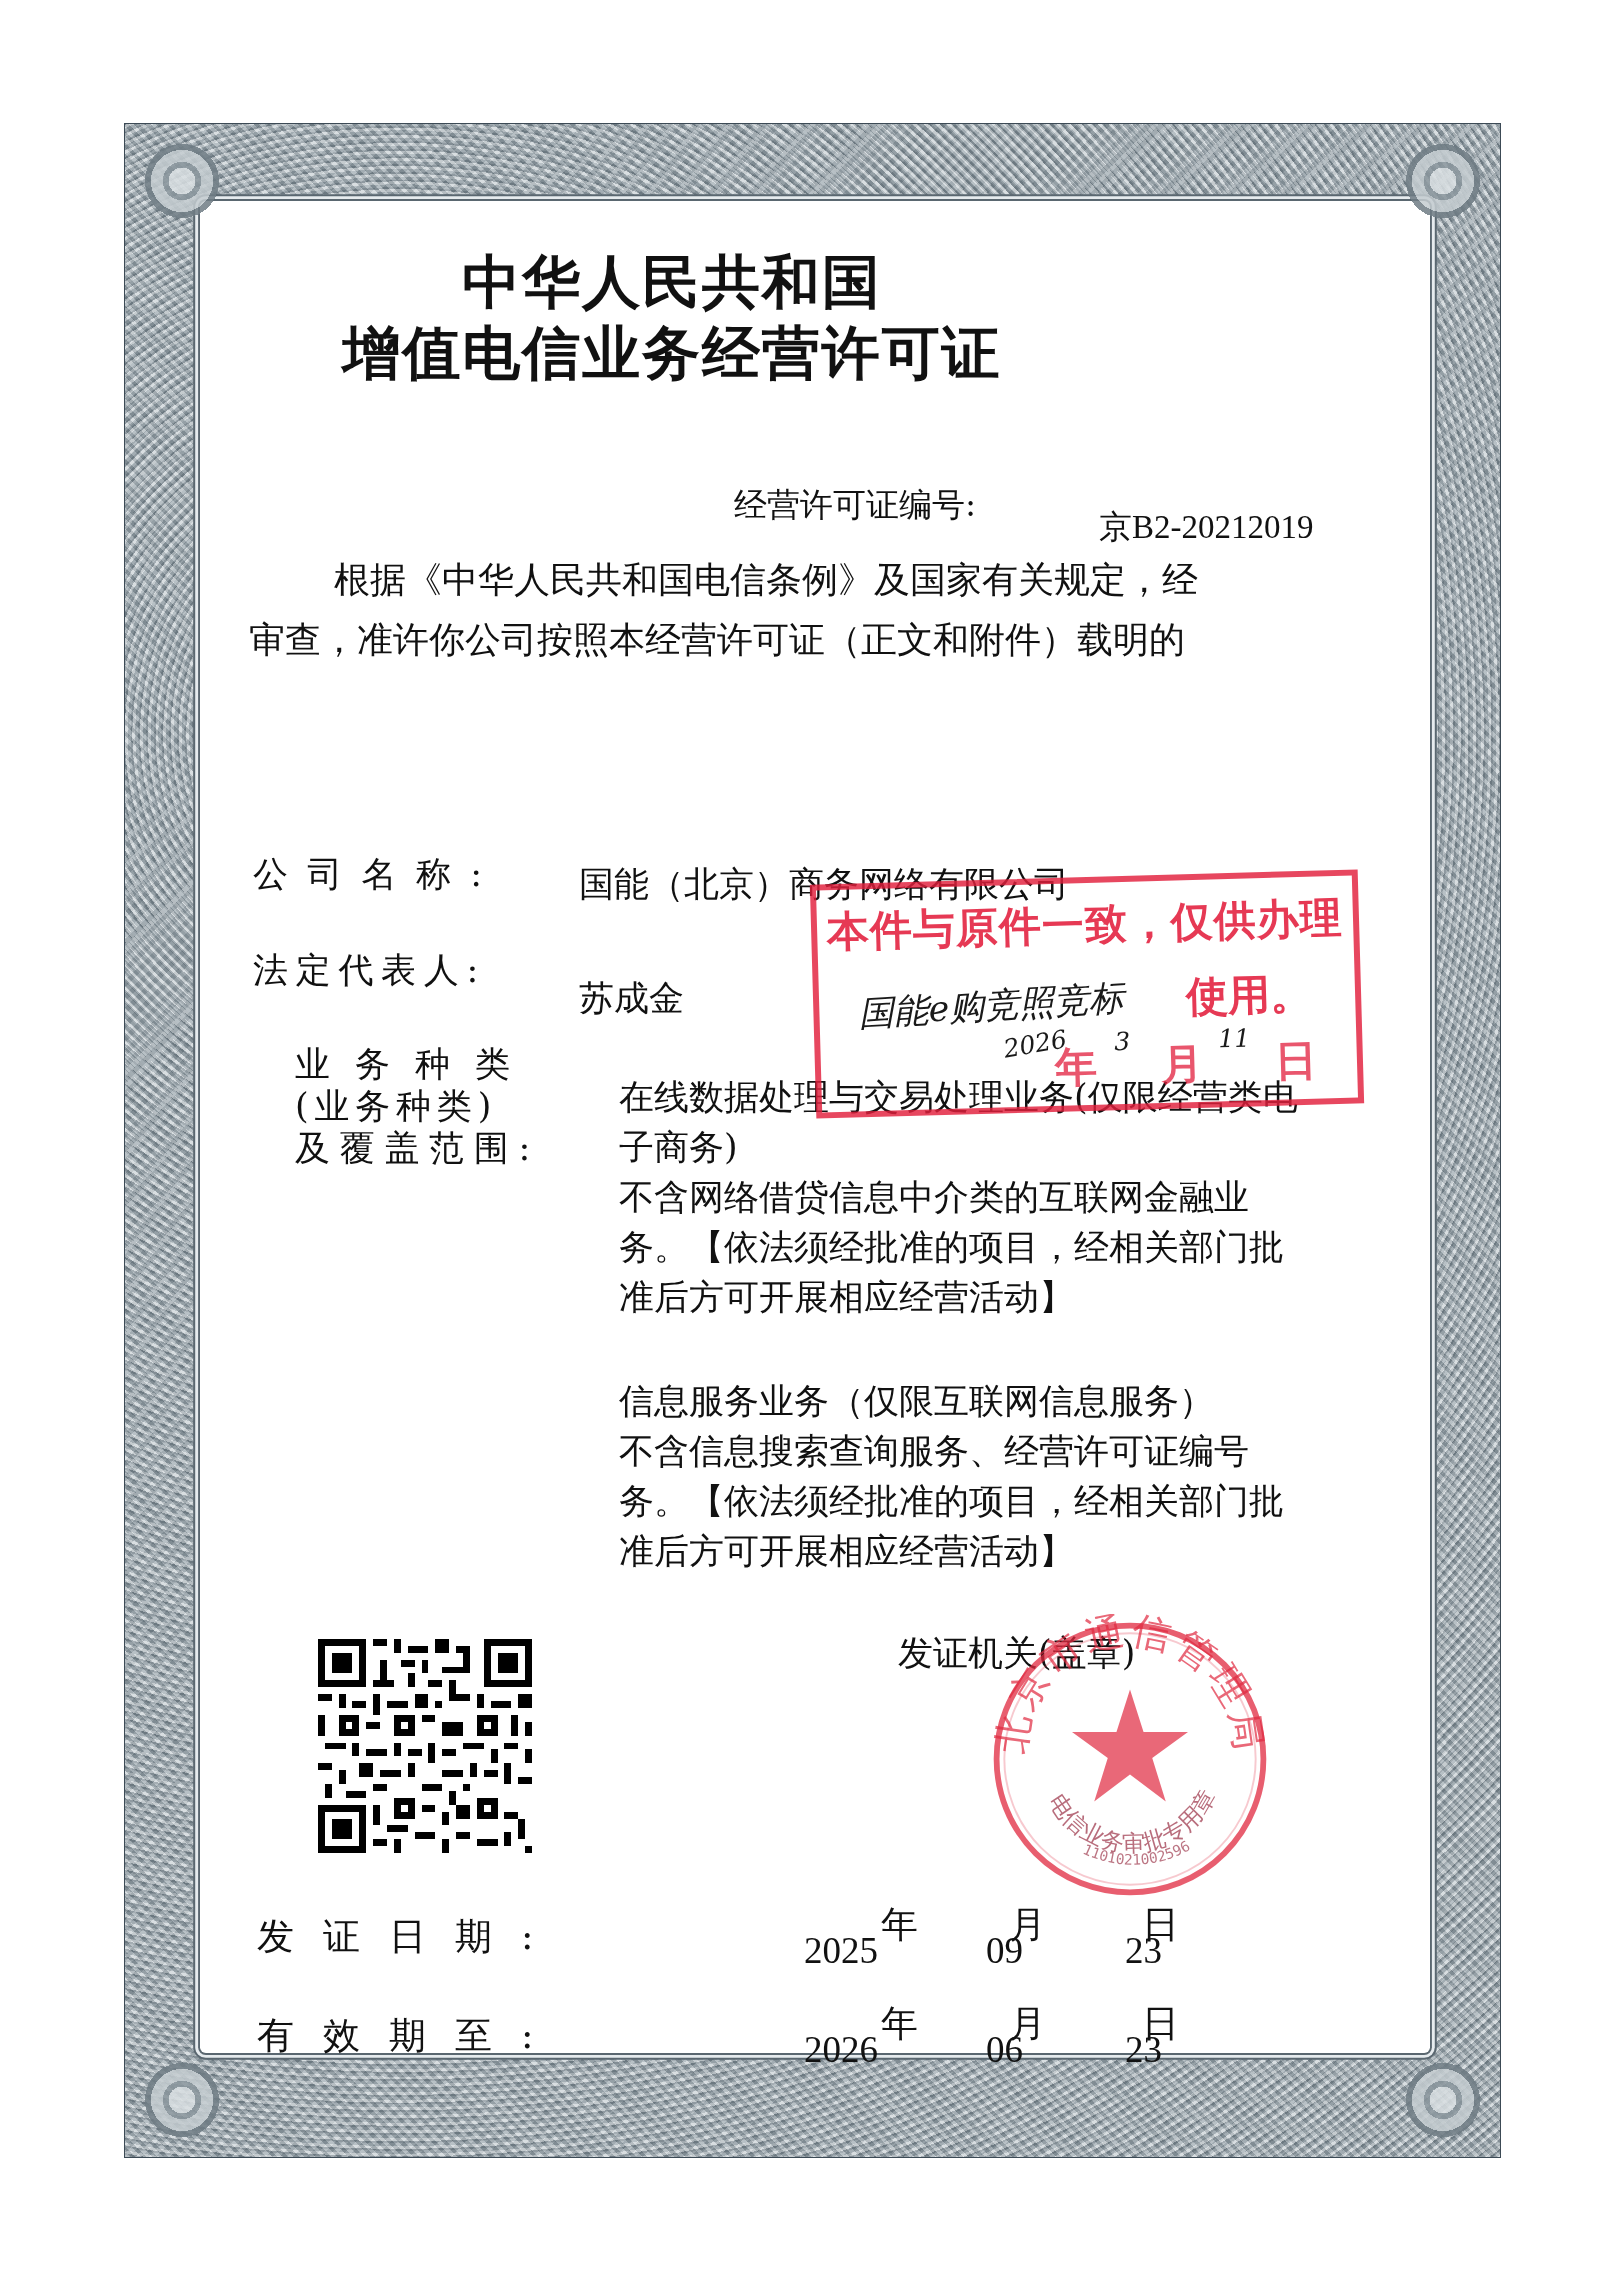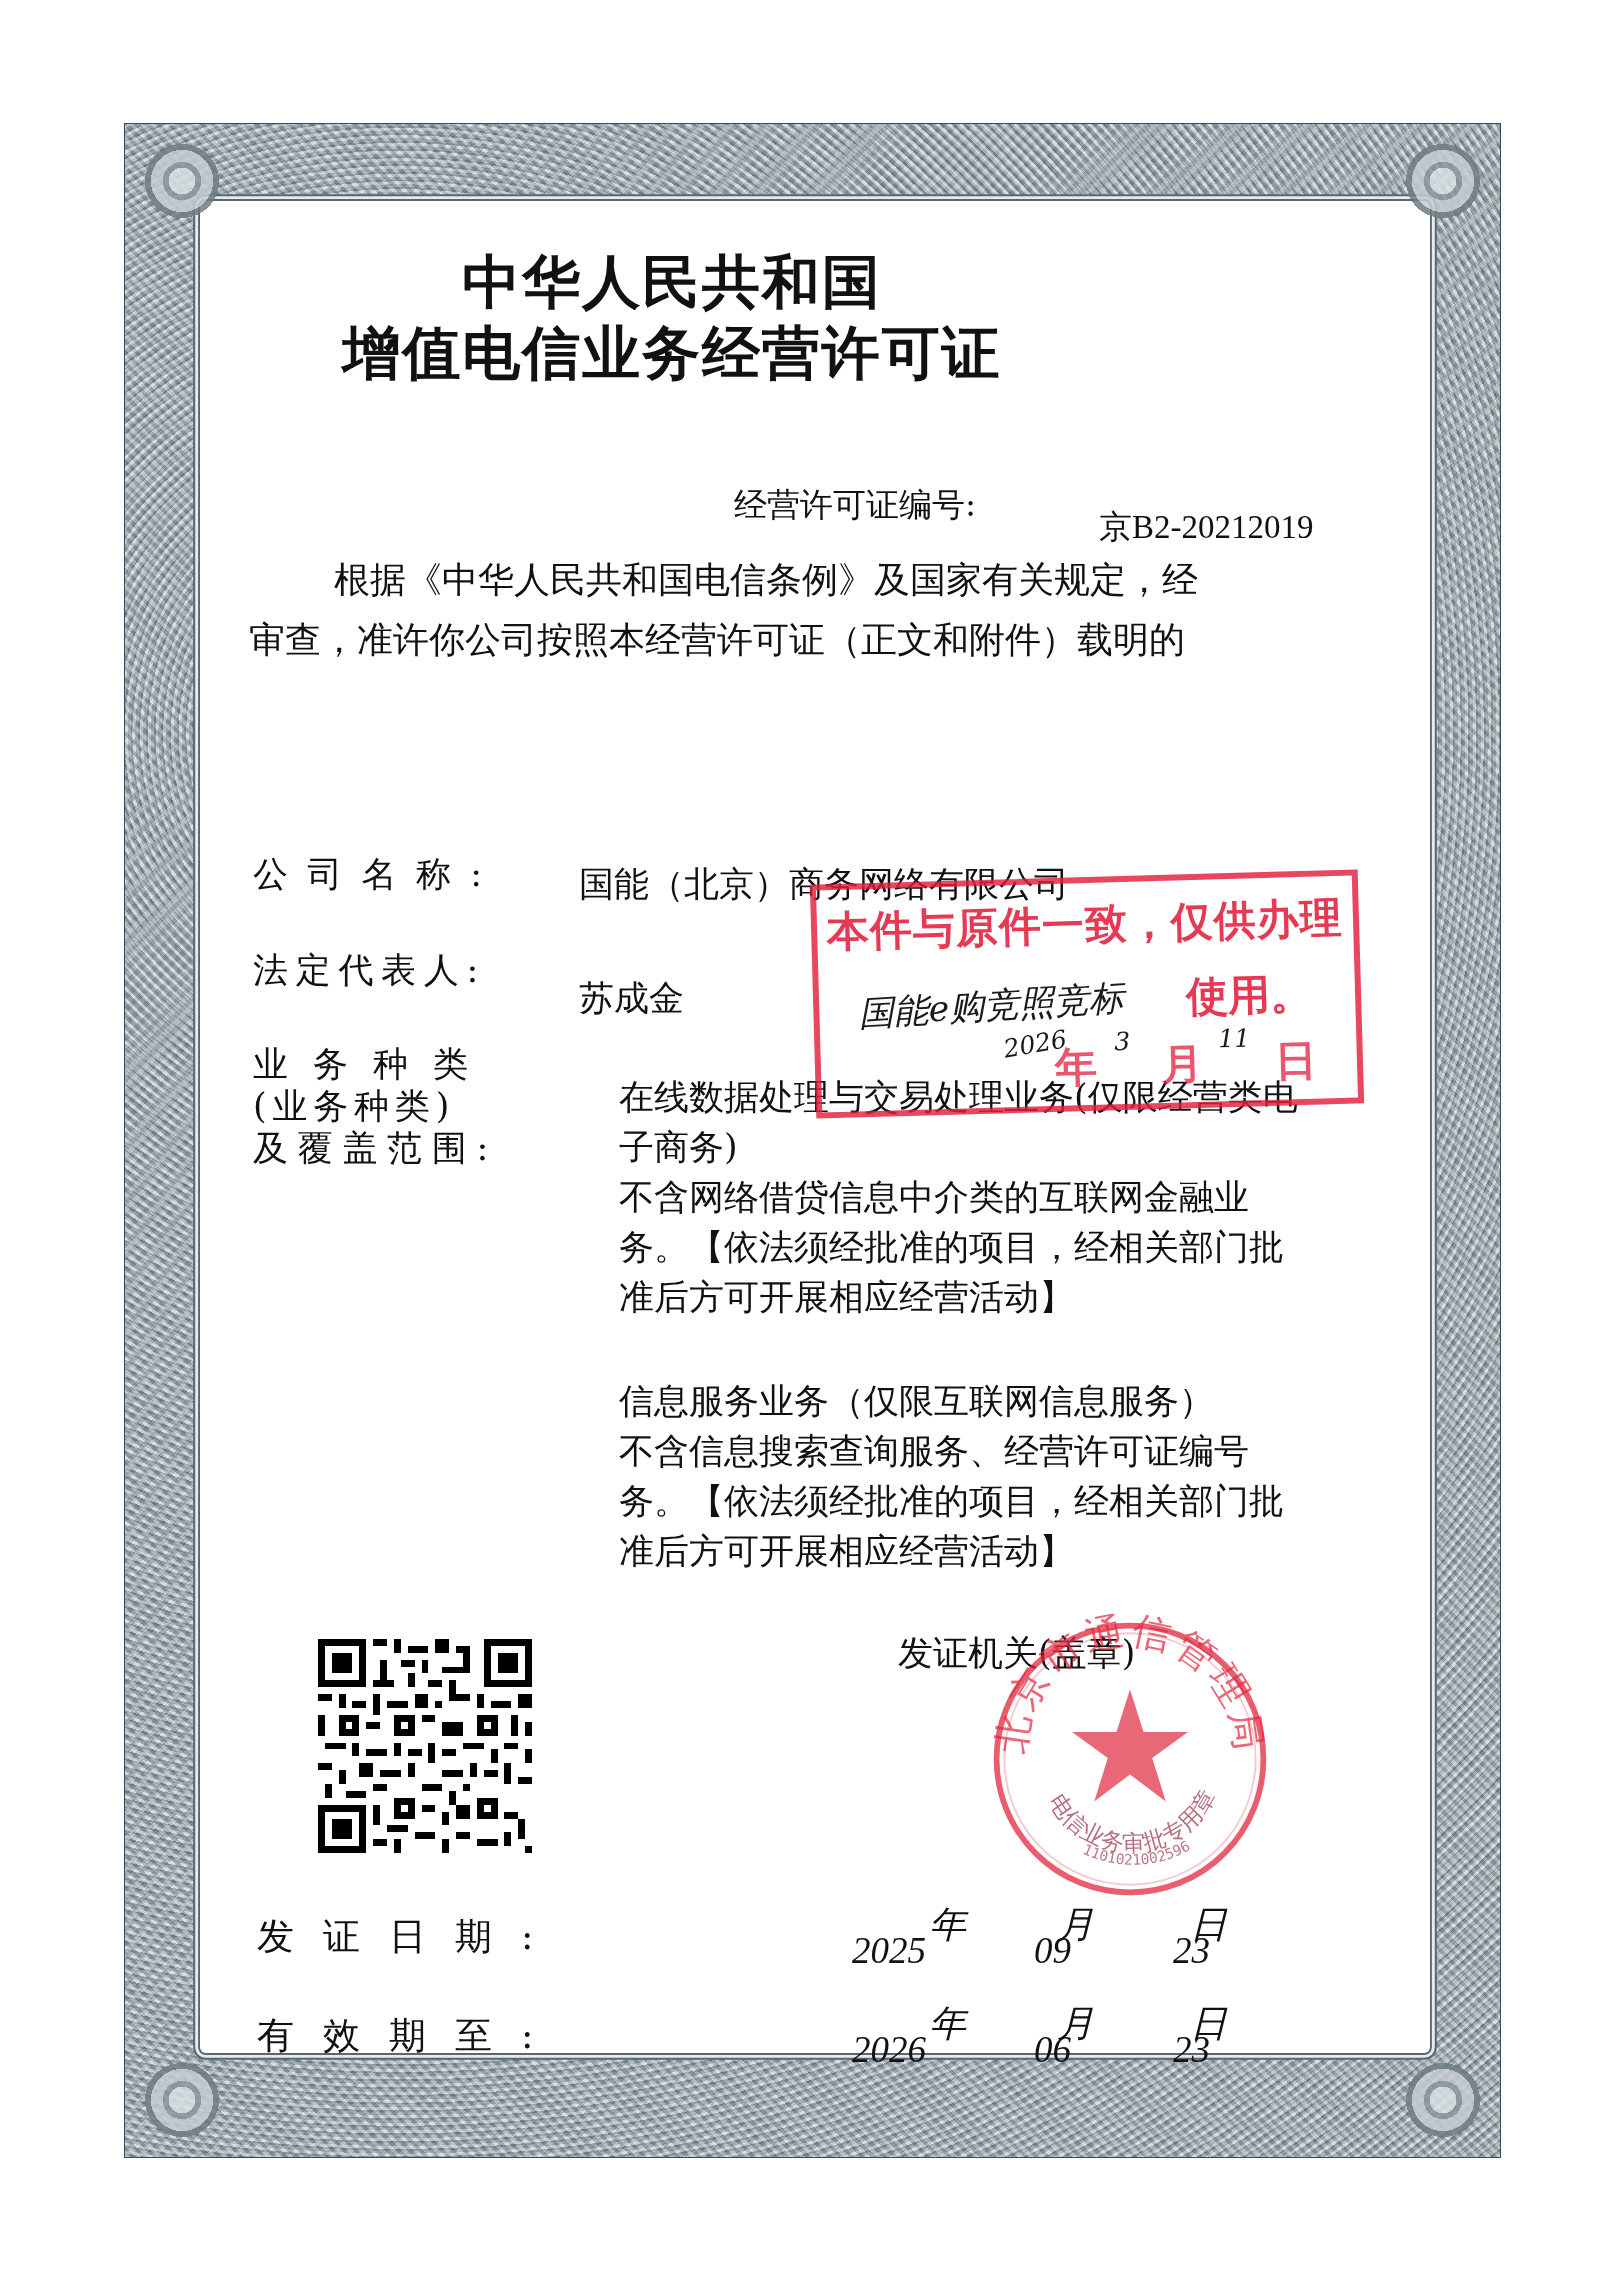--- a/index.html
+++ b/index.html
@@ -40,42 +40,42 @@
     .permit-no { left: 1099px; top: 505px; font-size: 33px; font-family: "Liberation Serif", serif; }
 
     .para { left: 249px; top: 550px; width: 1139px; font-size: 36px; line-height: 60px; }
     .para .ln { display: block; white-space: nowrap; }
     .para .ln1 { padding-left: 85px; }
 
     .lbl { left: 253px; font-size: 35px; line-height: 1; white-space: nowrap; }
     .val { left: 579px; font-size: 35px; line-height: 1; white-space: nowrap; }
     .lbl-company { top: 857px; letter-spacing: 19.3px; }
     .lbl-legal   { top: 953px; letter-spacing: 7.7px; }
-    .lbl-scope   { top: 1043px; line-height: 42px; }
+    .lbl-scope   { top: 1043px; line-height: 42px; margin-left: 42px; }
     .lbl-scope span { display: block; }
     .lbl-scope .s1 { letter-spacing: 25px; }
     .lbl-scope .s2 { letter-spacing: 5.8px; }
     .lbl-scope .s3 { letter-spacing: 9.7px; }
 
     .val-company { top: 867px; }
     .val-legal   { top: 981px; }
     .scope { left: 579px; top: 1072px; width: 830px; font-size: 35px; line-height: 50px; margin-left: 40px; }
     .scope .ln { display: block; white-space: nowrap; }
     .scope .gap { height: 54px; display: block; }
 
     .issuer { left: 898px; top: 1630px; font-size: 35px; }
 
     
     .qr { left: 311px; top: 1632px; width: 228px; height: 228px; background: #fff; }
     .qr svg { width: 100%; height: 100%; display: block; }
 
     .date-lbl { left: 257px; font-size: 37px; letter-spacing: 29px; white-space: nowrap; }
     .date-lbl-issue { top: 1912px; }
     .date-lbl-valid { top: 2011px; }
-    .date-row { left: 852px; width: 406px; height: 77px; font-style: italic; }
+    .date-row { left: 804px; width: 406px; height: 77px; }
     .date-row .num { position: absolute; font-family: "Liberation Serif", serif; font-size: 37px; top: 29px; }
     .date-row .unit { position: absolute; font-size: 37px; top: 0; }
     .date-row-issue { top: 1900px; }
     .date-row-valid { top: 1999px; }
 
     
     .cert-stamp { left: 813px; top: 877px; width: 548px; height: 234px; z-index: 4;
                   border: 6.8px solid rgba(226, 30, 60, 0.82); transform: rotate(-1.6deg);
                   box-sizing: border-box; }
     .cert-stamp .t1 { position: absolute; left: 9.7px; top: 13.5px; font-size: 42px; font-weight: bold;

